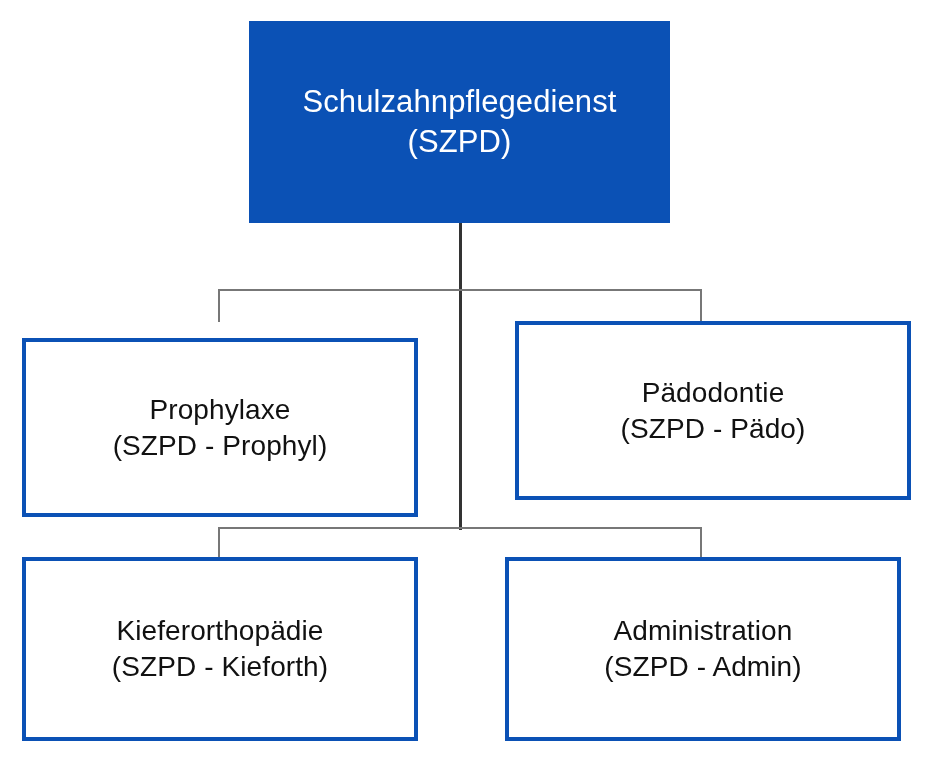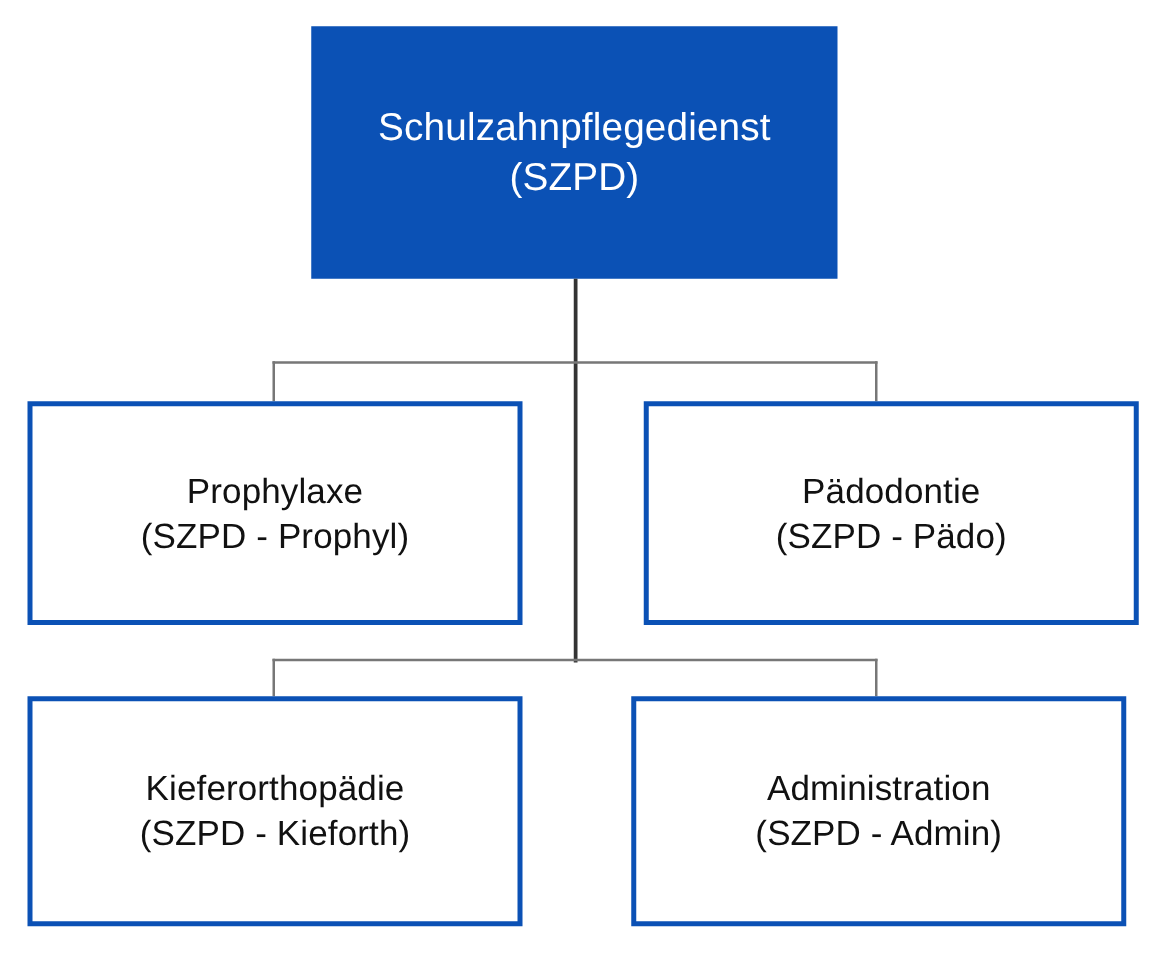--- a/index.html
+++ b/index.html
@@ -80,21 +80,21 @@
   <div class="connector" style="left:218px; top:289px; width:2px; height:33px;"></div>
 
   <div class="connector" style="left:700px; top:289px; width:2px; height:33px;"></div>
 
   <div class="connector" style="left:218px; top:527px; width:484px; height:2px;"></div>
 
   <div class="connector" style="left:218px; top:527px; width:2px; height:31px;"></div>
 
   <div class="connector" style="left:700px; top:527px; width:2px; height:31px;"></div>
 
-  <div class="node branch" style="left:22px; top:321px; width:396px; height:179px;">
+  <div class="node branch" style="left:22px; top:338px; width:396px; height:179px;">
     <span class="node-label">Prophylaxe
 (SZPD - Prophyl)</span>
   </div>
 
   <div class="node branch" style="left:515px; top:321px; width:396px; height:179px;">
     <span class="node-label">Pädodontie
 (SZPD - Pädo)</span>
   </div>
 
   <div class="node branch" style="left:22px; top:557px; width:396px; height:184px;">

